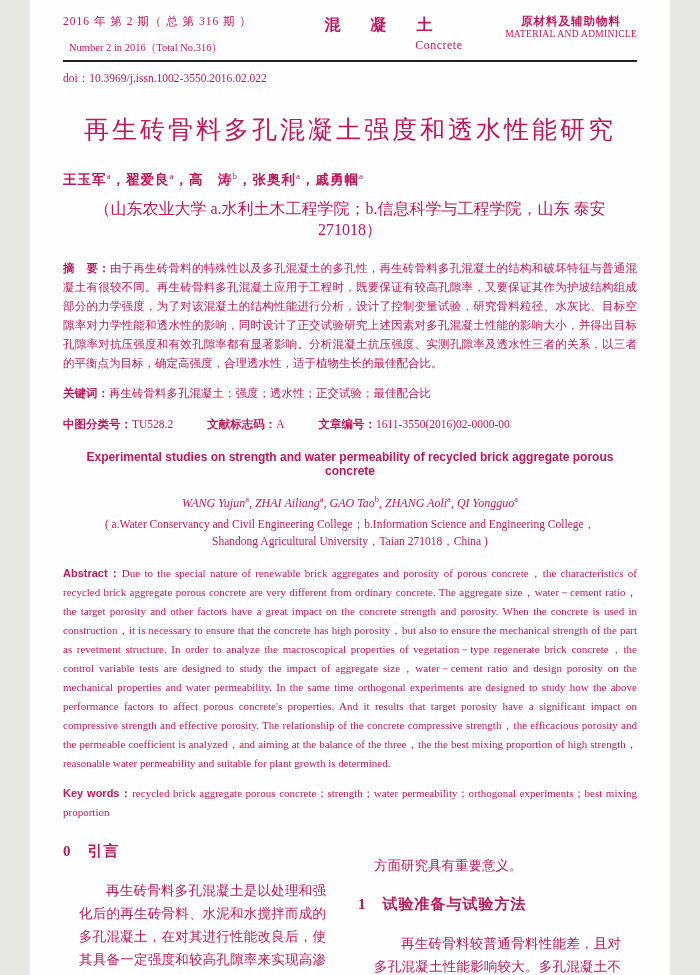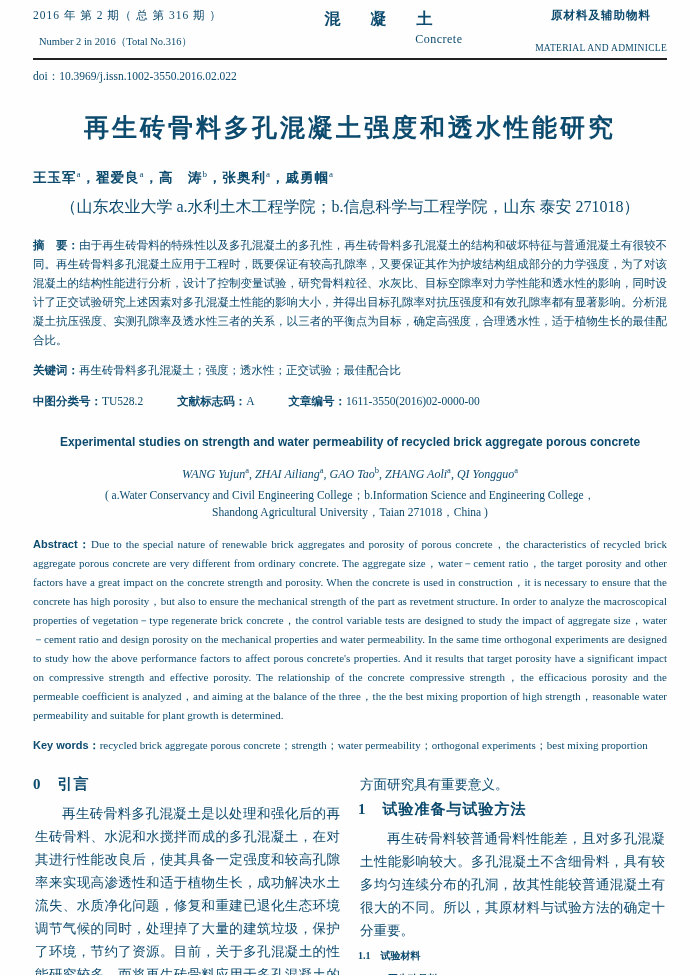--- a/index.html
+++ b/index.html
@@ -1,69 +1,69 @@
 <!DOCTYPE html>
 <html lang="zh"><head>
 <meta charset="utf-8">
 <style>
   html,body{margin:0;padding:0;background:#e8e8e4;}
   .page{
     position:relative;
-    width:700px;height:975px;
+    width:640px;height:975px;
     margin:0 auto;
     background:#fefefe;
-    color:#0c4a6e;
+    color:#be185d;
     font-family:"Liberation Serif","DejaVu Serif",serif;
     box-sizing:border-box;
-    padding:8px 33px 0 33px;
+    padding:14px 33px 0 33px;
     overflow:hidden;
   }
   
   .hdr{display:flex;justify-content:space-between;align-items:flex-start;}
   .hdr-left .l1{font-size:11.5px;letter-spacing:1px;}
   .hdr-left .l2{font-size:10.5px;margin-top:12px;padding-left:6px;}
   .hdr-center{text-align:right;margin-top:1px;}
   .hdr-center .jcn{font-size:16px;font-weight:bold;letter-spacing:30px;padding-left:30px;white-space:nowrap;}
   .hdr-center .jen{font-size:12px;margin-top:2px;letter-spacing:.5px;}
   .hdr-right{text-align:center;}
   .hdr-right .c1{font-size:11.5px;font-weight:bold;letter-spacing:1px;}
-  .hdr-right .c2{font-size:9.5px;margin-top:20px;letter-spacing:.3px;}
+  .hdr-right .c2{font-size:9.5px;margin-top:0;letter-spacing:.3px;}
   .hdr-rule{border:none;border-top:2px solid #222;margin:5px 0 0 0;}
   .doi{font-size:11.5px;margin-top:9px;}
   
   .title-cn{
-    text-align:center;font-size:25px;font-weight:bold;
+    text-align:center;font-size:25px;font-weight:normal;
     letter-spacing:3px;margin-top:27px;
     font-family:"Liberation Sans","DejaVu Sans",sans-serif;
   }
   .authors-cn{text-align:left;font-size:13.5px;font-weight:bold;margin-top:24px;letter-spacing:1px;}
   .authors-cn sup{font-size:9px;font-weight:normal;}
   .affil-cn{text-align:center;font-size:16px;margin-top:10px;}
   
   .abs-cn{margin-top:18px;font-size:11.5px;line-height:19px;text-align:justify;}
   .lbl{font-weight:bold;font-family:"Liberation Sans","DejaVu Sans",sans-serif;}
   .kw-cn{font-size:11.5px;line-height:19px;margin-top:0;text-align:justify;}
   .meta-cn{font-size:11.5px;line-height:19px;}
   .meta-cn .sp{display:inline-block;width:34px;}
   
   .title-en{
-    text-align:center;font-size:12px;font-weight:bold;margin-top:24px;
+    text-align:center;font-size:12px;font-weight:bold;margin-top:16px;
     font-family:"Liberation Sans","DejaVu Sans",sans-serif;
   }
   .authors-en{text-align:center;font-size:12px;font-style:italic;margin-top:16px;}
   .authors-en sup{font-size:8.5px;font-style:normal;}
   .affil-en{text-align:center;font-size:11.5px;margin-top:5px;line-height:17px;}
   .abs-en{margin-top:14px;font-size:11px;line-height:19px;text-align:justify;}
   .kw-en{font-size:11px;line-height:19px;text-align:justify;}
   
   .columns{display:flex;gap:16px;margin-top:16px;}
   .col{flex:1;min-width:0;font-size:13.5px;line-height:23px;text-align:justify;}
   .h-sec{font-size:15px;font-weight:bold;margin:2px 0 6px 0;letter-spacing:1px;}
   .h-sub{font-size:10px;font-weight:bold;margin:0;}
-  .col p{margin:2px;}
+  .col p{margin:16px;}
   .indent{text-indent:2em;}
 </style>
 </head>
 <body>
 
 <div class="page">
 
   <div class="hdr">
     <div class="hdr-left">
       <div class="l1">2016 年 第 2 期（ 总 第 316 期 ）</div>

